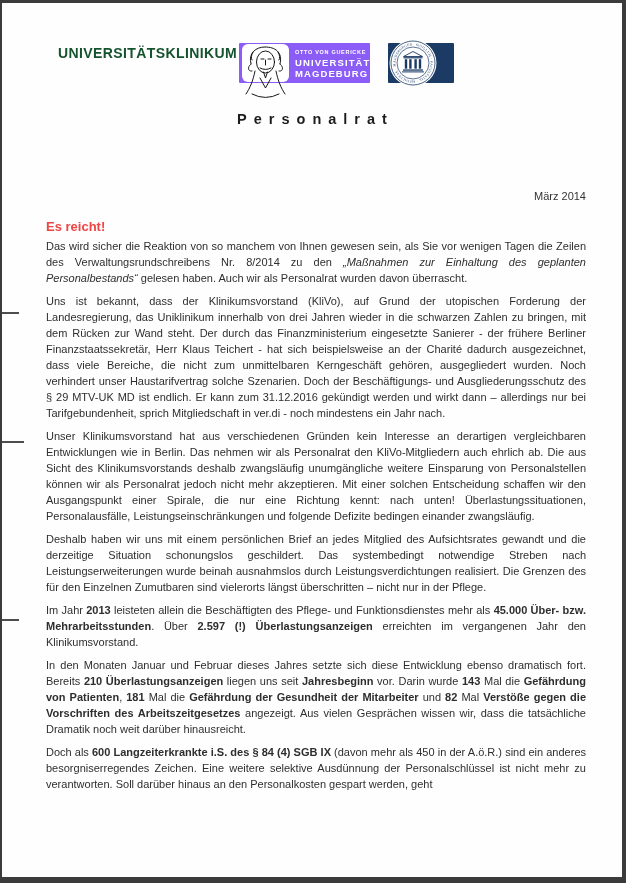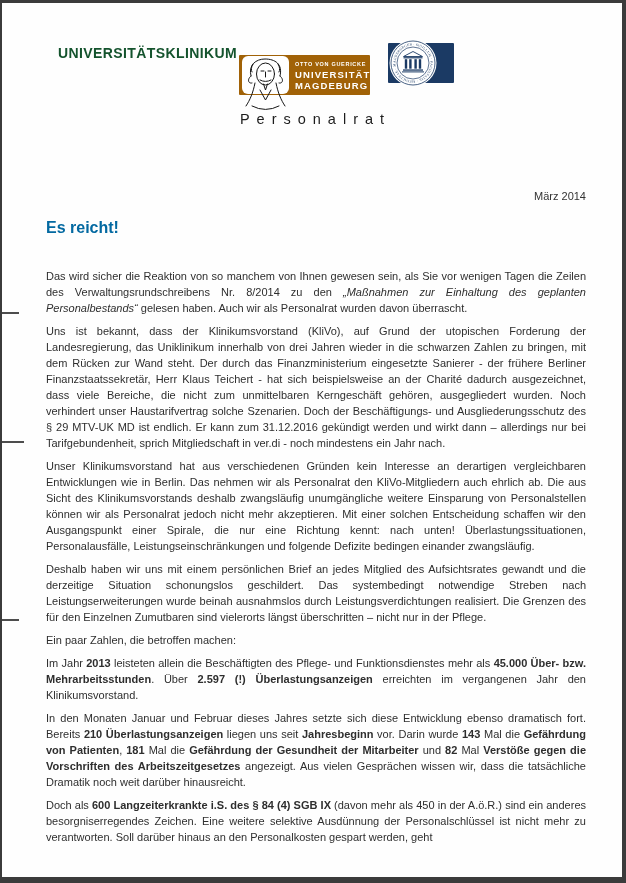--- a/index.html
+++ b/index.html
@@ -17,52 +17,52 @@
     color:#2e2e2e;
   }
   
   .org-name{
     position:absolute;left:56px;top:42px;
     font-weight:bold;font-size:14px;line-height:16px;
     letter-spacing:.4px;color:#14532d;
   }
   .uni-logo{
     position:absolute;left:237px;top:40px;width:131px;height:40px;
-    background:#a16207;border-radius:1px;margin-top:12px;
+    background:#8b5cf6;border-radius:1px;
   }
   .portrait-box{
     position:absolute;left:3px;top:1px;width:47px;height:38px;
     background:#fff;border-radius:6px;
   }
   .portrait-box svg{position:absolute;left:0;top:0;overflow:visible;}
   .uni-text{position:absolute;left:56px;top:6px;color:#fff;white-space:nowrap;}
   .uni-text .l1{font-size:5.5px;font-weight:bold;letter-spacing:.7px;margin-bottom:2px;}
   .uni-text .l2,.uni-text .l3{font-size:9.5px;font-weight:bold;letter-spacing:1.1px;line-height:11px;}
   .seal-logo{
     position:absolute;left:386px;top:40px;width:66px;height:40px;
     background:#1b3a64;border-radius:1px;
   }
   .seal-circle{position:absolute;left:1px;top:-4px;width:48px;height:48px;}
   .dept{
     position:absolute;left:0;top:108px;width:100%;
-    text-align:center;font-size:14.5px;font-weight:normal;
+    text-align:center;font-size:14.5px;font-weight:bold;
     letter-spacing:7px;text-indent:7px;color:#1c1c1c;
   }
   
   .mark{position:absolute;left:0;height:2px;background:#4d4d4d;}
   .mark.m1{top:309px;width:17px;}
   .mark.m2{top:438px;width:22px;}
   .mark.m3{top:616px;width:17px;}
   
   .letter-body{
     position:absolute;left:44px;top:174px;width:540px;height:690px;
     overflow:hidden;
   }
   .date{ text-align:right;font-size:11px;margin:13px 0 17px;color:#333;}
-  .title{ font-size:16px;font-weight:bold;margin:0 0 31px;color:#0369a1;}
+  .title{ font-size:13px;font-weight:bold;margin:0 0 4px;color:#ef4444;}
   .paragraphs p{
     margin:0 0 7px;
     font-size:11px;line-height:16px;
     text-align:justify;
   }
   .paragraphs p span.b{font-weight:bold;}
   .paragraphs p span.i{font-style:italic;}
 </style>
 </head>
 <body>
@@ -135,20 +135,19 @@
   <div class="mark m3"></div>
 
   <div class="letter-body">
     <div class="date">März 2014</div>
     <div class="title">Es reicht!</div>
     <div class="paragraphs">
         <p><span>Das wird sicher die Reaktion von so manchem von Ihnen gewesen sein, als Sie vor wenigen Tagen die Zeilen des Verwaltungsrundschreibens Nr. 8/2014 zu den </span><span class="i">„Maßnahmen zur Einhaltung des geplanten Personalbestands“</span><span> gelesen haben. Auch wir als Personalrat wurden davon überrascht.</span></p>
         <p><span>Uns ist bekannt, dass der Klinikumsvorstand (KliVo), auf Grund der utopischen Forderung der Landesregierung, das Uniklinikum innerhalb von drei Jahren wieder in die schwarzen Zahlen zu bringen, mit dem Rücken zur Wand steht. Der durch das Finanzministerium eingesetzte Sanierer - der frühere Berliner Finanzstaatssekretär, Herr Klaus Teichert - hat sich beispielsweise an der Charité dadurch ausgezeichnet, dass viele Bereiche, die nicht zum unmittelbaren Kerngeschäft gehören, ausgegliedert wurden. Noch verhindert unser Haustarifvertrag solche Szenarien. Doch der Beschäftigungs- und Ausgliederungsschutz des § 29 MTV-UK MD ist endlich. Er kann zum 31.12.2016 gekündigt werden und wirkt dann – allerdings nur bei Tarifgebundenheit, sprich Mitgliedschaft in ver.di - noch mindestens ein Jahr nach.</span></p>
         <p><span>Unser Klinikumsvorstand hat aus verschiedenen Gründen kein Interesse an derartigen vergleichbaren Entwicklungen wie in Berlin. Das nehmen wir als Personalrat den KliVo-Mitgliedern auch ehrlich ab. Die aus Sicht des Klinikumsvorstands deshalb zwangsläufig unumgängliche weitere Einsparung von Personalstellen können wir als Personalrat jedoch nicht mehr akzeptieren. Mit einer solchen Entscheidung schaffen wir den Ausgangspunkt einer Spirale, die nur eine Richtung kennt: nach unten! Überlastungssituationen, Personalausfälle, Leistungseinschränkungen und folgende Defizite bedingen einander zwangsläufig.</span></p>
         <p><span>Deshalb haben wir uns mit einem persönlichen Brief an jedes Mitglied des Aufsichtsrates gewandt und die derzeitige Situation schonungslos geschildert. Das systembedingt notwendige Streben nach Leistungserweiterungen wurde beinah ausnahmslos durch Leistungsverdichtungen realisiert. Die Grenzen des für den Einzelnen Zumutbaren sind vielerorts längst überschritten – nicht nur in der Pflege.</span></p>
-        <p><span>Ein paar Zahlen, die betroffen machen:</span></p>
         <p><span>Im Jahr </span><span class="b">2013</span><span> leisteten allein die Beschäftigten des Pflege- und Funktionsdienstes mehr als </span><span class="b">45.000 Über- bzw. Mehrarbeitsstunden</span><span>. Über </span><span class="b">2.597 (!) Überlastungsanzeigen</span><span> erreichten im vergangenen Jahr den Klinikumsvorstand.</span></p>
         <p><span>In den Monaten Januar und Februar dieses Jahres setzte sich diese Entwicklung ebenso dramatisch fort. Bereits </span><span class="b">210 Überlastungsanzeigen</span><span> liegen uns seit </span><span class="b">Jahresbeginn</span><span> vor. Darin wurde </span><span class="b">143</span><span> Mal die </span><span class="b">Gefährdung von Patienten</span><span>, </span><span class="b">181</span><span> Mal die </span><span class="b">Gefährdung der Gesundheit der Mitarbeiter</span><span> und </span><span class="b">82</span><span> Mal </span><span class="b">Verstöße gegen die Vorschriften des Arbeitszeitgesetzes</span><span> angezeigt. Aus vielen Gesprächen wissen wir, dass die tatsächliche Dramatik noch weit darüber hinausreicht.</span></p>
         <p><span>Doch als </span><span class="b">600 Langzeiterkrankte i.S. des § 84 (4) SGB IX</span><span> (davon mehr als 450 in der A.ö.R.) sind ein anderes besorgniserregendes Zeichen. Eine weitere selektive Ausdünnung der Personalschlüssel ist nicht mehr zu verantworten. Soll darüber hinaus an den Personalkosten gespart werden, geht</span></p>
       </div>
   </div>
 
 </div>
 
 </body></html>

